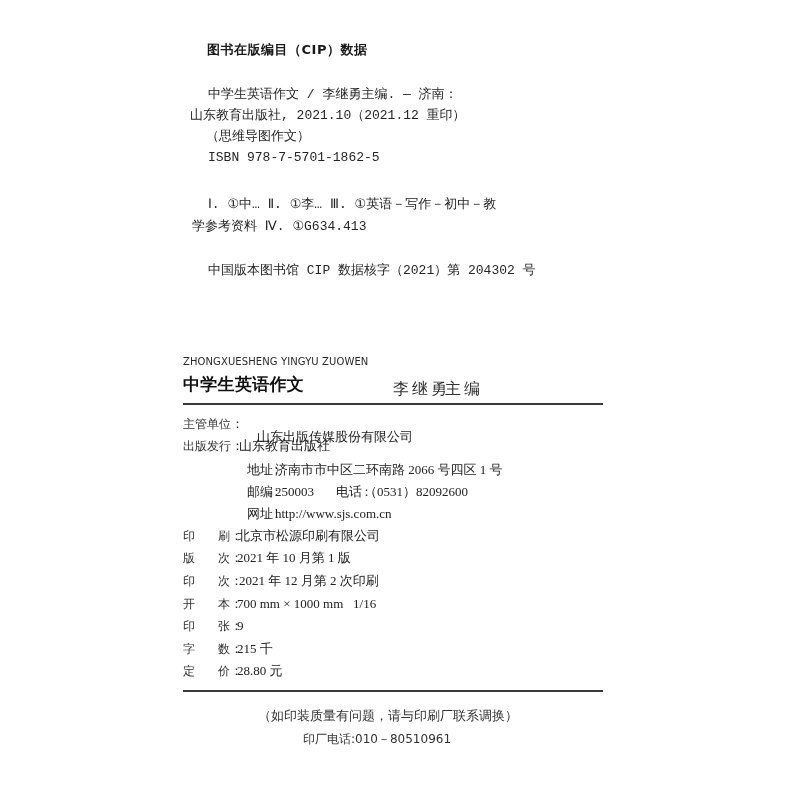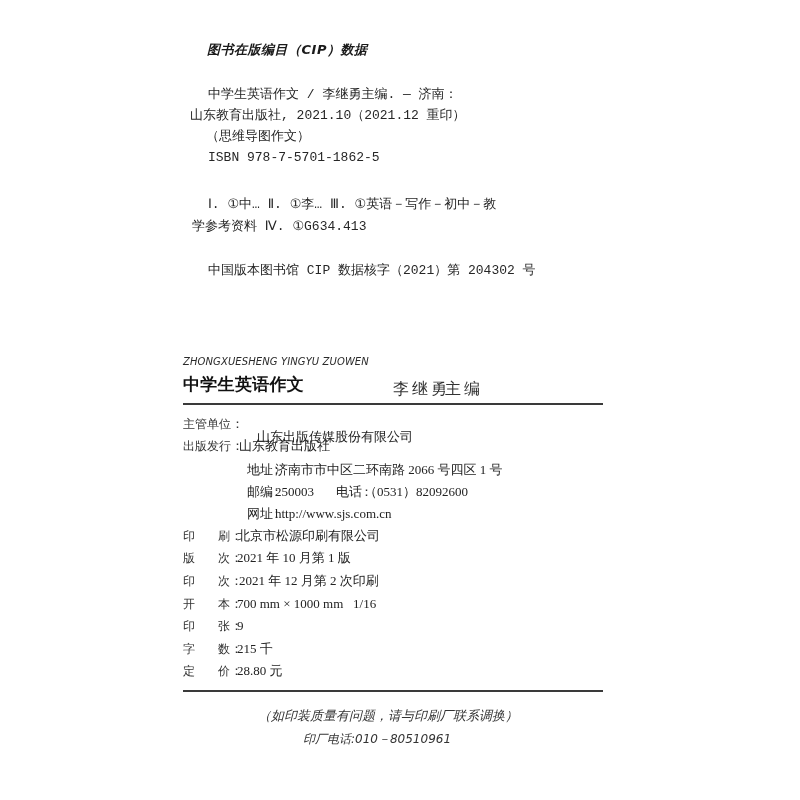--- a/index.html
+++ b/index.html
@@ -5,21 +5,21 @@
   html, body { margin: 0; padding: 0; background: #ffffff; }
   #page {
     position: relative;
     width: 800px;
     height: 800px;
     background: #ffffff;
     color: #222222;
     overflow: hidden;
   }
   .abs { position: absolute; white-space: nowrap; }
-  .sans { font-family: "DejaVu Sans", "Liberation Sans", sans-serif; font-style: italic; }
+  .sans { font-family: "DejaVu Sans", "Liberation Sans", sans-serif; }
   .serif { font-family: Liberation Mono, monospace; }
 
   .cip-heading { font-size: 13px; font-weight: bold; line-height: 16px; letter-spacing: 0.5px; color: #1a1a1a; }
   .cip-line { font-size: 13px; line-height: 16px; color: #262626; }
 
   .pinyin { font-size: 10px; line-height: 14px; color: #2a2a2a; letter-spacing: 0.1px; }
   .book-title { font-size: 17px; font-weight: bold; line-height: 20px; letter-spacing: 0.3px; color: #111111; }
   .author { font-size: 16px; line-height: 14px; letter-spacing: 3px; color: #333333; }
 
   .rule { position: absolute; left: 183px; width: 420px; height: 2px; background: #3a3a3a; }

